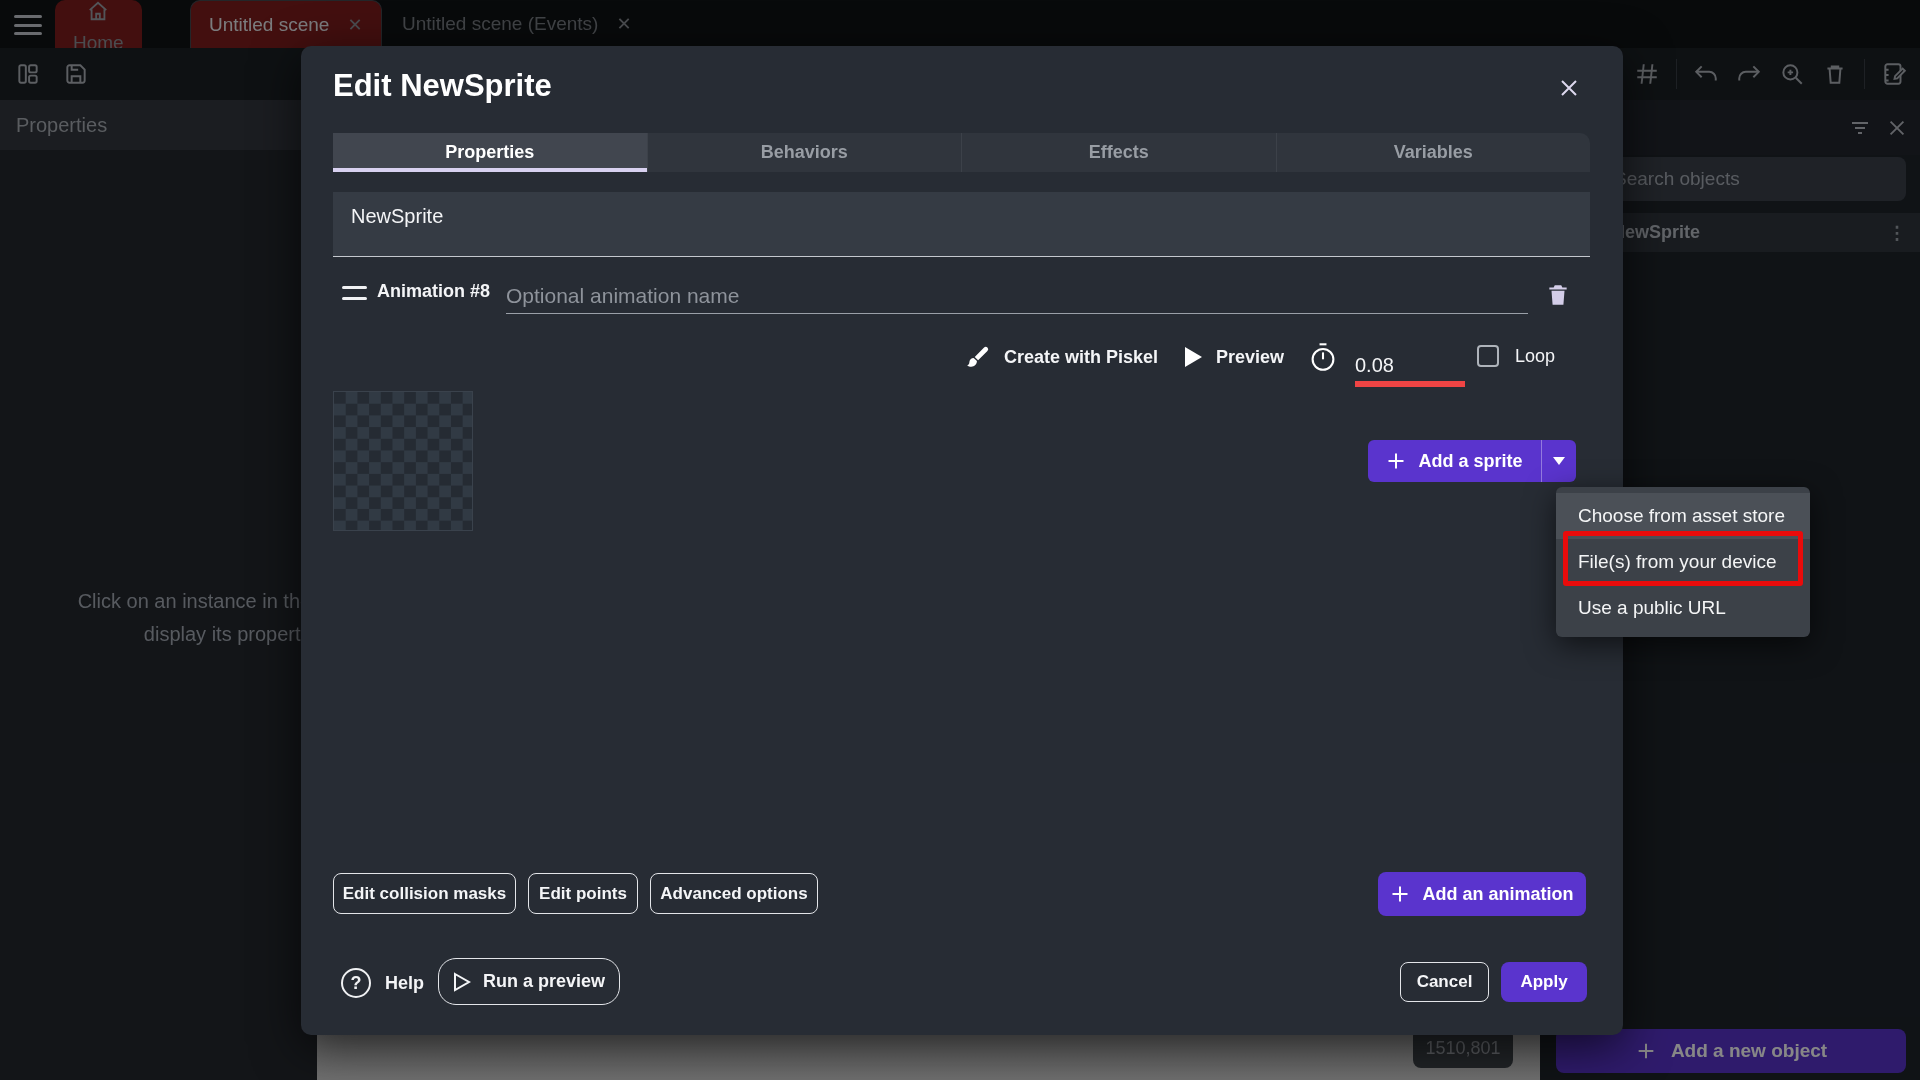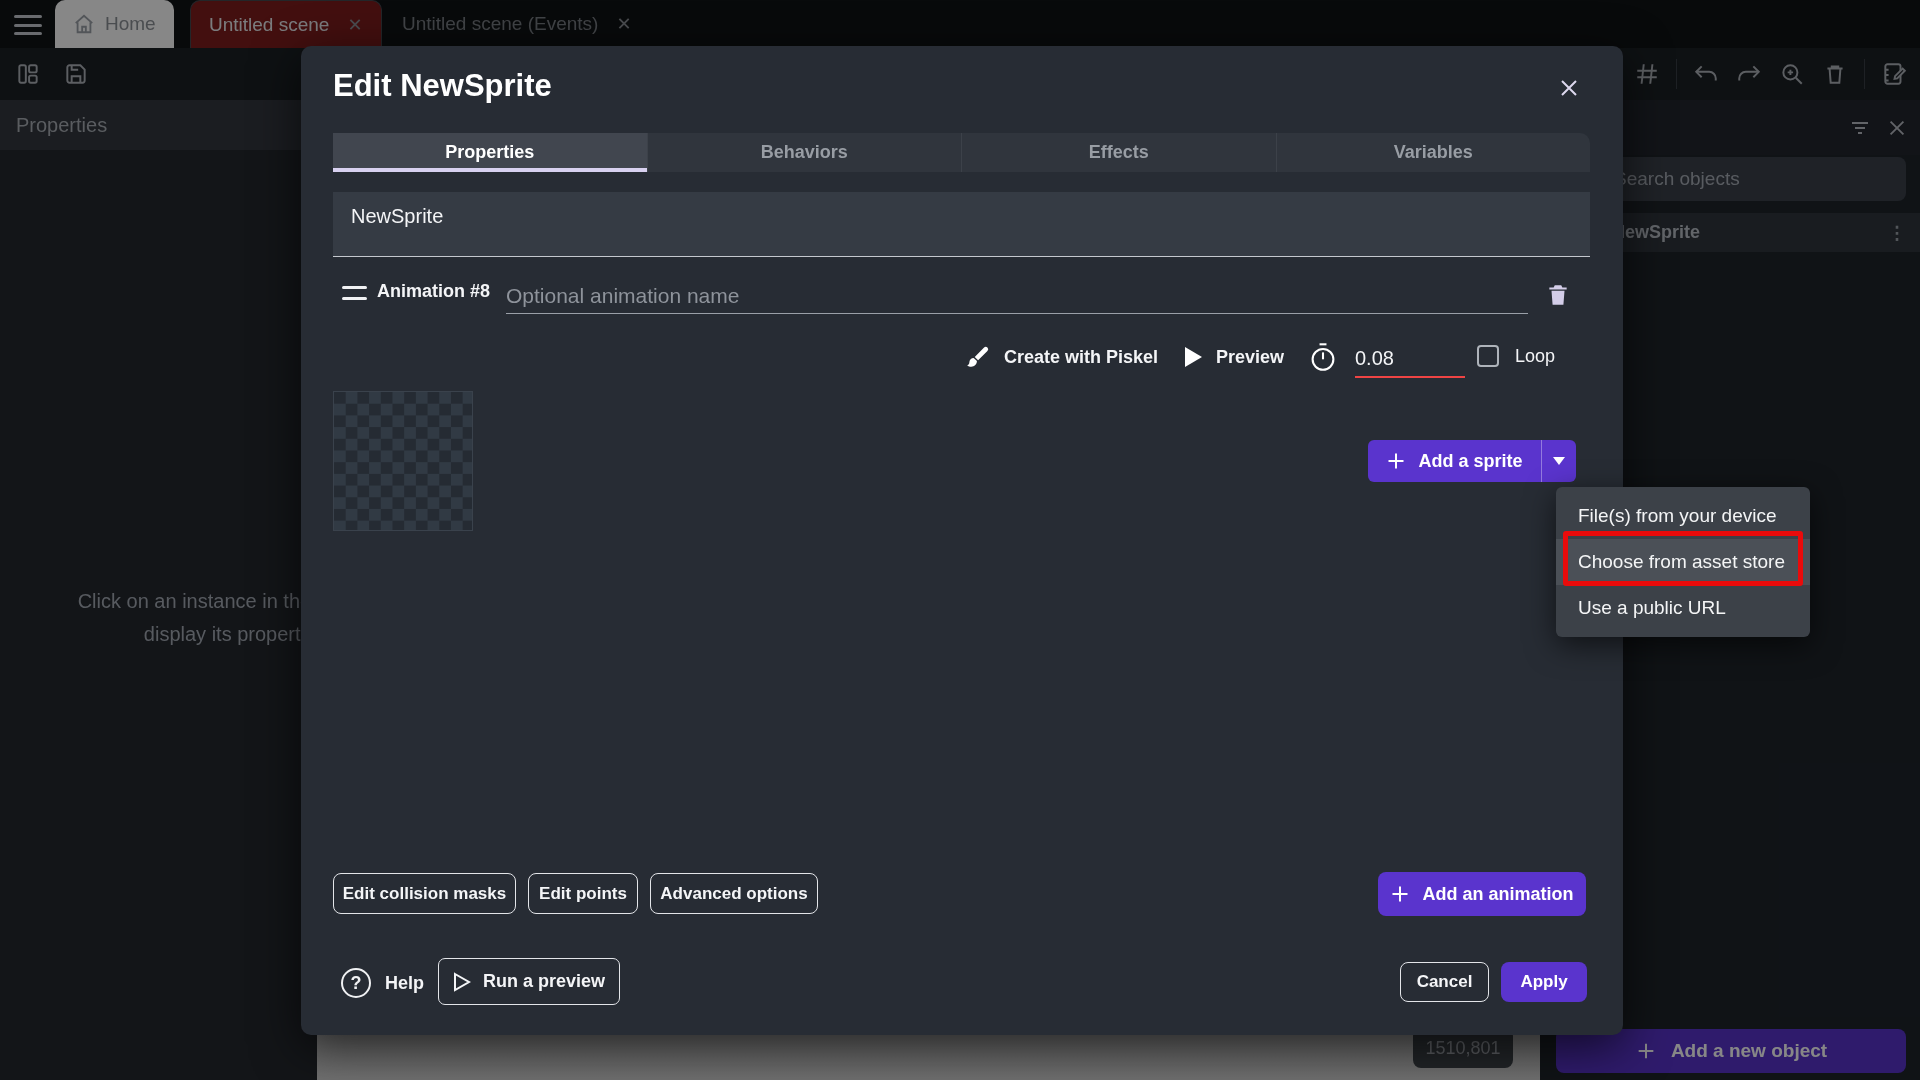--- a/index.html
+++ b/index.html
@@ -7,21 +7,21 @@
               font-family:"Liberation Sans", sans-serif; }
   .abs { position:absolute; }
 
   
   #app { position:absolute; inset:0; }
 
   .topbar { left:0; top:0; width:1920px; height:48px; background:#101316; }
   .hamburger { left:10px; top:12px; width:36px; height:26px; display:flex; flex-direction:column; justify-content:space-between; padding:3px 4px; }
   .hamburger span { display:block; height:3px; border-radius:2px; background:#c7cbd1; }
   .tab { position:absolute; top:0; height:48px; display:flex; align-items:center; gap:10px; padding:0 18px; color:#8d9197; font-size:19px; }
-  .tab.home { left:55px; background:#ffffff; border-radius:10px 10px 0 0; }
+  .tab.home { left:55px; background:#7f1d1d; border-radius:10px 10px 0 0;flex-direction:column; }
   .tab.active { left:190px; background:#7f1d1d; border:1px solid #43484f; border-bottom:none; border-radius:10px 10px 0 0; color:#e9eaee; }
   .tab.events { left:384px; color:#7c8086; }
   .tab .x { font-size:18px; color:#8d9197; margin-left:8px; }
 
   .toolbar { left:0; top:48px; width:1920px; height:52px; background:#1c2025; }
   .tbicon { display:flex; align-items:center; justify-content:center; width:40px; height:40px; color:#aeb3ba; }
   .tb-left { position:absolute; left:8px; top:54px; display:flex; gap:8px; }
   .tb-right { position:absolute; right:6px; top:54px; display:flex; gap:3px; align-items:center; }
   .tbdiv { width:1px; height:30px; background:#3a3f46; margin:0 6px; }
 
@@ -60,21 +60,21 @@
 
   .anim-handle { left:41px; top:240px; width:25px; height:14px; display:flex; flex-direction:column; justify-content:space-between; }
   .anim-handle span { height:3px; background:#f0f1f3; border-radius:2px; }
   .anim-label { left:76px; top:235px; font-size:18px; font-weight:bold; color:#f4f5f7; }
   .anim-input { left:205px; top:232px; width:1022px; height:36px; background:transparent; border:none; border-bottom:1px solid #9aa0a8; color:#e8eaee; font-size:21px; }
   .anim-input::placeholder { color:#8e939b; }
   .anim-trash { left:1240px; top:232px; width:34px; height:34px; display:flex; align-items:center; justify-content:center; color:#d3cde8; }
 
   .pk-row { position:absolute; left:0; top:289px; width:1322px; height:44px; }
   .pk-item { position:absolute; display:flex; align-items:center; gap:13px; color:#f4f5f7; font-size:18px; font-weight:bold; height:44px; }
-  .frametime { position:absolute; left:1054px; top:5px; width:110px; height:38px; background:transparent; border:none; border-bottom:2px solid #ef4444; color:#f4f5f7; font-size:20px; }
+  .frametime { position:absolute; left:1054px; top:14px; width:110px; height:38px; background:transparent; border:none; border-bottom:6px solid #ef4444; color:#f4f5f7; font-size:20px; }
   .checkbox { position:absolute; left:1176px; top:10px; width:22px; height:22px; border:2px solid #aeb3ba; border-radius:4px; }
   .looplbl { position:absolute; left:1214px; top:11px; font-size:18px; color:#f4f5f7; }
 
   .checker { left:32px; top:345px; width:140px; height:140px; border:1px solid #3a424c;
      background:
        conic-gradient(#313a44 25%, #252b33 0 50%, #313a44 0 75%, #252b33 0);
      background-size:23.4px 23.4px; }
 
   .btn { border:none; display:inline-flex; align-items:center; justify-content:center; gap:12px; font-weight:bold; font-family:Liberation Sans, sans-serif; }
   .btn-primary { background:#5a34cd; color:#fff; }
@@ -84,21 +84,21 @@
   .addsprite .main { flex:1; display:flex; align-items:center; justify-content:center; gap:12px; color:#fff; font-size:18px; font-weight:bold; border-right:1px solid rgba(255,255,255,.35); }
   .addsprite .arrow { width:34px; display:flex; align-items:center; justify-content:center; color:#fff; }
 
   .b-masks  { left:32px;  top:827px; width:183px; height:41px; border-radius:8px; font-size:17px; }
   .b-points { left:227px; top:827px; width:110px; height:41px; border-radius:8px; font-size:17px; }
   .b-adv    { left:349px; top:827px; width:168px; height:41px; border-radius:8px; font-size:17px; }
   .b-addanim{ left:1077px; top:826px; width:208px; height:44px; border-radius:8px; font-size:18px; }
 
   .helpwrap { left:40px; top:916px; height:42px; display:flex; align-items:center; gap:14px; color:#f4f5f7; font-size:18px; font-weight:bold; }
   .helpcircle { width:30px; height:30px; border:2px solid #f0f1f3; border-radius:50%; display:flex; align-items:center; justify-content:center; font-size:18px; font-weight:bold; color:#f0f1f3; }
-  .b-runprev { left:137px; top:912px; width:182px; height:47px; border-radius:7px; font-size:18px;justify-content:center; }
+  .b-runprev { left:137px; top:912px; width:182px; height:47px; border-radius:18px; font-size:18px;justify-content:center; }
   .b-cancel  { left:1099px; top:916px; width:89px; height:40px; border-radius:8px; font-size:17px; }
   .b-apply   { left:1200px; top:916px; width:86px; height:40px; border-radius:8px; font-size:17px; }
 
   
   #spritemenu { position:absolute; left:1556px; top:487px; width:254px; background:#3c4148; border-radius:6px; z-index:70; box-shadow:0 8px 30px rgba(0,0,0,.6); padding:6px 0; }
   .menuitem { height:46px; display:flex; align-items:center; padding-left:22px; color:#f4f5f6; font-size:19px; }
   .menuitem.hl { background:#4b5057; }
 
   #annotation { position:absolute; left:1563px; top:531px; width:240px; height:55px; border:5px solid #ea0b0b; border-radius:3px; z-index:80; }
 
@@ -332,18 +332,18 @@
     <svg width="18" height="20" viewBox="0 0 18 20" fill="none" stroke="#f4f5f7" stroke-width="2">
         <path d="M2 2 L16 10 L2 18 Z"></path>
       </svg>
     <span>Run a preview</span>
   </button>
   <button class="btn btn-outline abs b-cancel">Cancel</button>
   <button class="btn btn-primary abs b-apply">Apply</button>
 </div>
 
 <div id="spritemenu">
+  <div class="menuitem hl">Choose from asset store</div>
   <div class="menuitem">File(s) from your device</div>
-  <div class="menuitem hl">Choose from asset store</div>
   <div class="menuitem">Use a public URL</div>
 </div>
 
 <div id="annotation"></div>
 
 </body></html>

